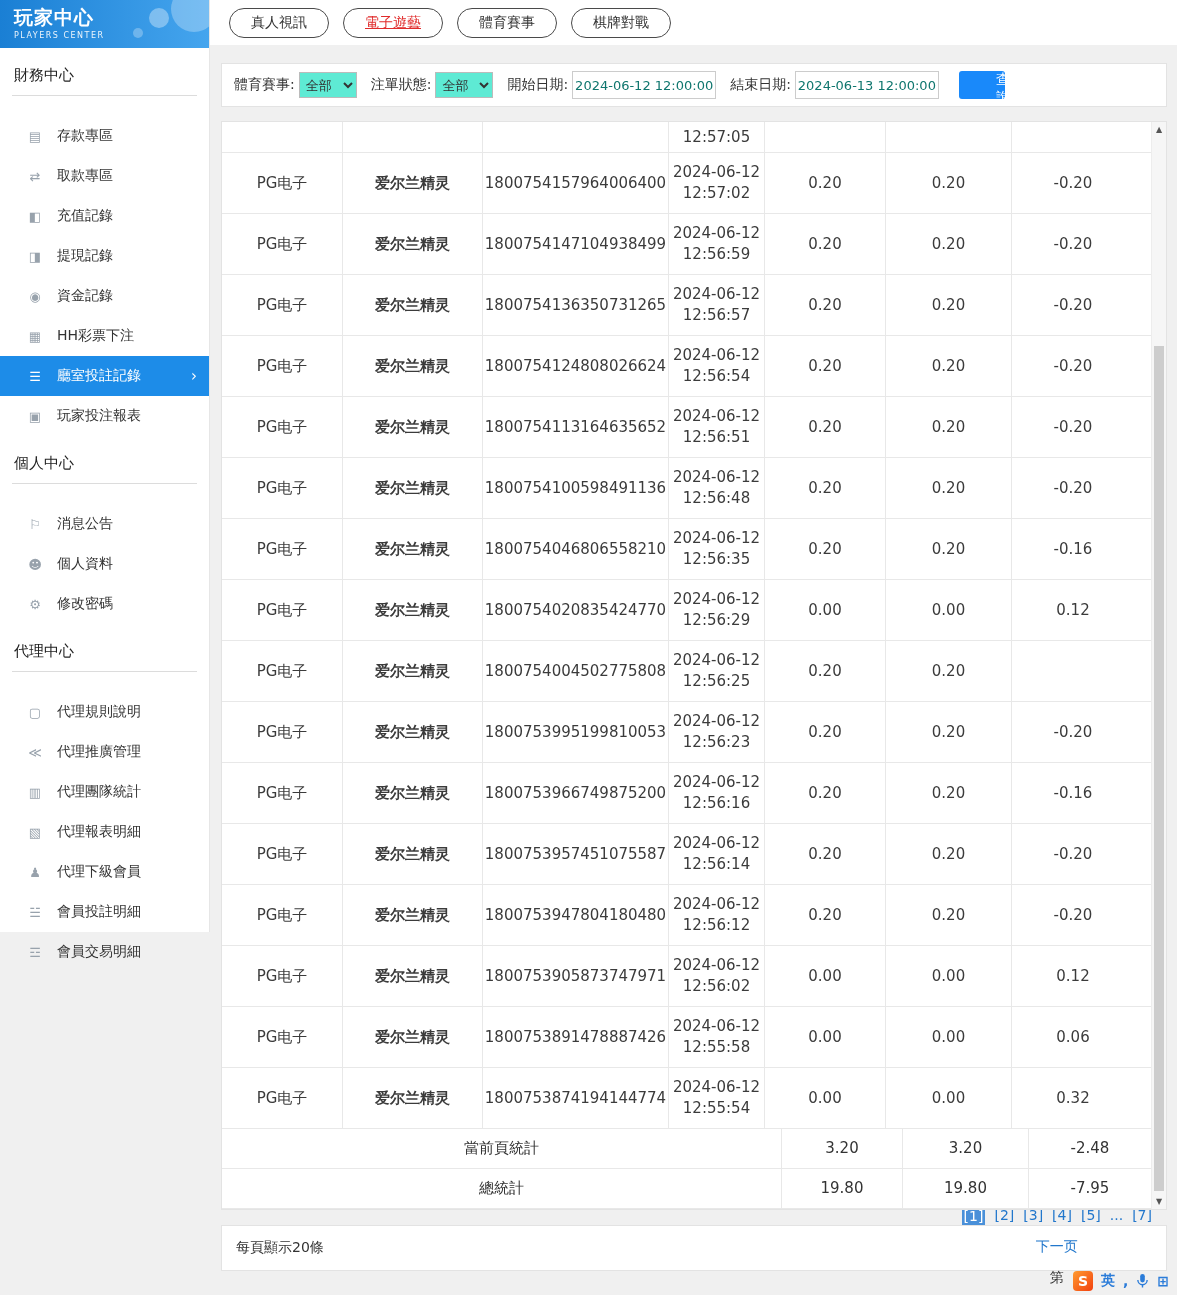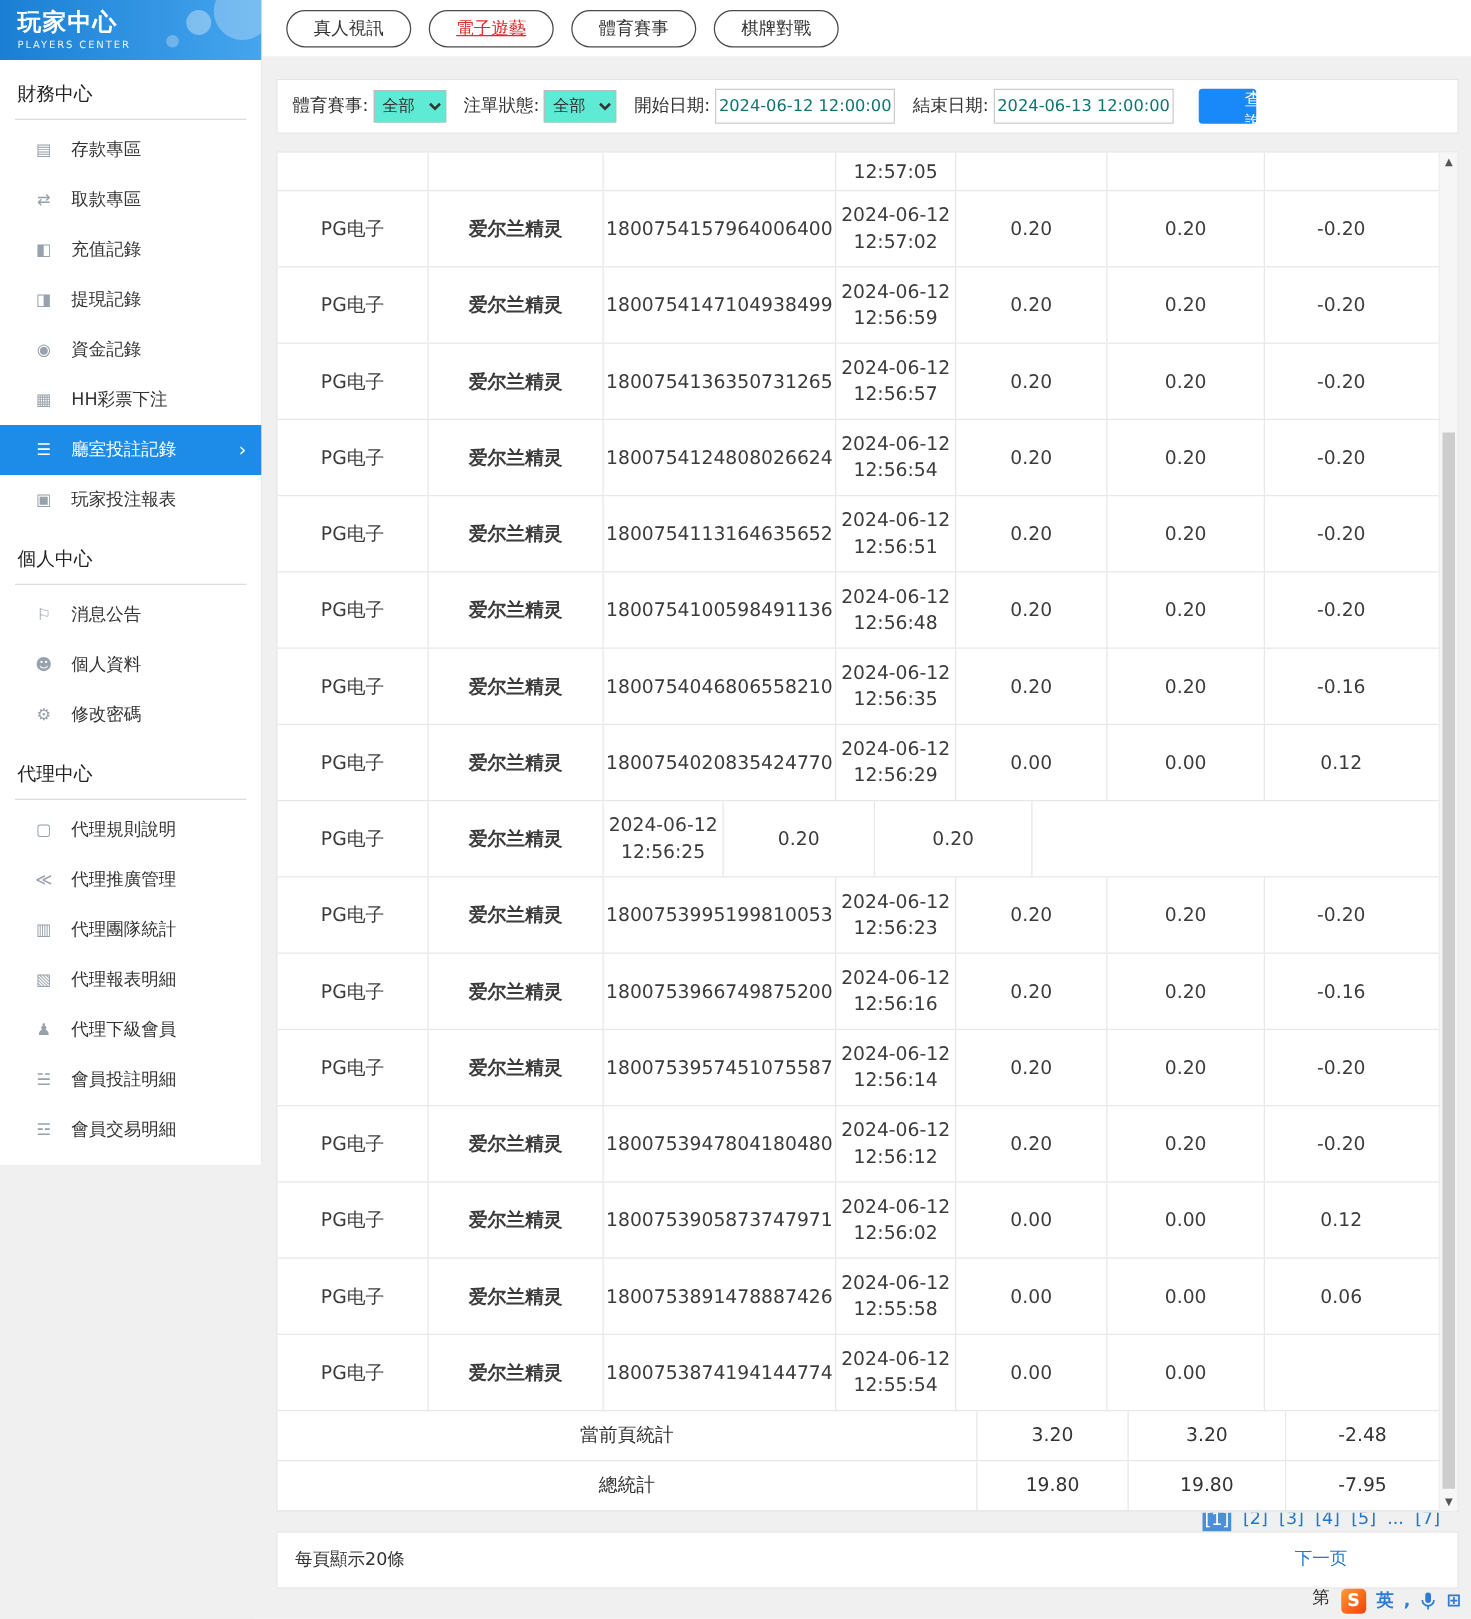--- a/index.html
+++ b/index.html
@@ -12,21 +12,21 @@
   
   .sidebar { position:absolute; left:0; top:0; width:210px; height:932px; background:#fff; border-right:1px solid #e6e6e6; }
   .side-header { height:48px; background:linear-gradient(90deg,#1a7fd4,#45a5ee); color:#fff; padding:5px 14px; position:relative; overflow:hidden; }
   .side-title { font-size:19px; font-weight:bold; letter-spacing:1px; }
   .side-sub { font-size:8px; letter-spacing:1.5px; opacity:.9; }
   .bubble { position:absolute; border-radius:50%; background:rgba(255,255,255,.28); }
   .b1 { width:46px; height:46px; right:-8px; top:-14px; }
   .b2 { width:20px; height:20px; right:40px; top:8px; background:rgba(255,255,255,.35); }
   .b3 { width:10px; height:10px; right:66px; top:28px; }
   .side-section { padding-top:4px; }
-  .section-title { margin:10px 12px 4px; padding:4px 2px 10px; font-size:15px; color:#222; border-bottom:1px solid #dcdcdc; }
+  .section-title { margin:10px 12px 20px; padding:4px 2px 10px; font-size:15px; color:#222; border-bottom:1px solid #dcdcdc; }
   .side-item { height:40px; display:flex; align-items:center; padding:0 12px 0 26px; gap:13px; cursor:pointer; font-size:14px; color:#333; }
   .side-item .icn { width:18px; text-align:center; color:#98a2ac; font-size:13px; flex:none; }
   .side-item.active { background:#1d8ce8; color:#fff; }
   .side-item.active .icn { color:#fff; }
   .side-item .chev { margin-left:auto; font-size:15px; color:#fff; }
   
   .main { position:absolute; left:210px; top:0; width:967px; }
   .tabbar { background:#fff; height:45px; display:flex; align-items:center; gap:14px; padding:0 19px; }
   .tab { height:30px; padding:0 21px; border:1px solid #4a4a4a; border-radius:16px; background:#fff; font-size:14px; color:#333; display:flex; align-items:center; cursor:pointer; font-family:inherit; }
   .tab.active { color:#e02b2b; text-decoration:underline; }
@@ -317,20 +317,21 @@
               <div>12:56:29</div>
             </div>
           </div>
           <div class="td c5">0.00</div>
           <div class="td c6">0.00</div>
           <div class="td c7">0.12</div>
         </div>
         <div class="trow data">
           <div class="td c1">PG电子</div>
           <div class="td c2">爱尔兰精灵</div>
+          <div class="td c3">1800754004502775808</div>
           <div class="td c4">
             <div>
               <div>2024-06-12</div>
               <div>12:56:25</div>
             </div>
           </div>
           <div class="td c5">0.20</div>
           <div class="td c6">0.20</div>
         </div>
         <div class="trow data">
@@ -422,20 +423,21 @@
           <div class="td c2">爱尔兰精灵</div>
           <div class="td c3">1800753874194144774</div>
           <div class="td c4">
             <div>
               <div>2024-06-12</div>
               <div>12:55:54</div>
             </div>
           </div>
           <div class="td c5">0.00</div>
           <div class="td c6">0.00</div>
+          <div class="td c7">0.32</div>
         </div>
       </div>
     <div class="tbl">
       <div class="trow summary">
         <div class="td cm">當前頁統計</div>
         <div class="td c5">3.20</div>
         <div class="td c6">3.20</div>
         <div class="td c7">-2.48</div>
       </div>
       <div class="trow summary">

